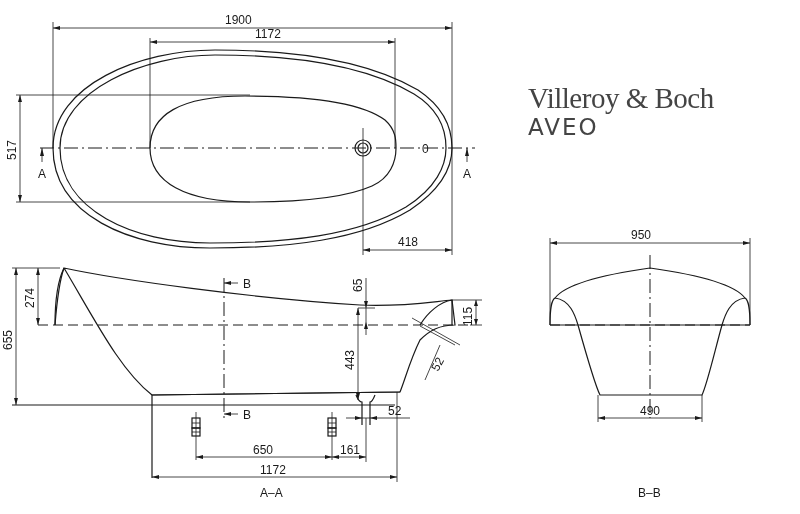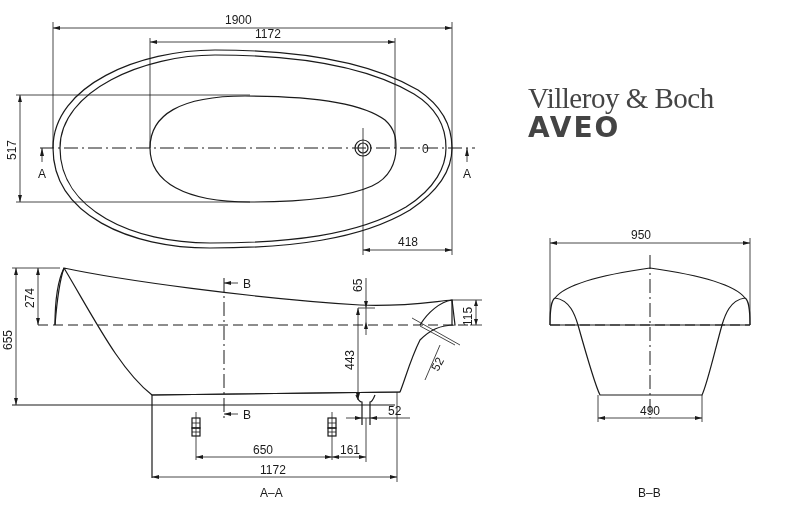--- a/index.html
+++ b/index.html
@@ -5,21 +5,21 @@
     html, body { margin: 0; padding: 0; background: #ffffff; }
     body { width: 800px; height: 514px; overflow: hidden; position: relative; font-family: "Liberation Sans", sans-serif; }
     #drawing { position: absolute; left: 0; top: 0; width: 800px; height: 514px; }
     .ln { stroke: #1a1a1a; fill: none; stroke-width: 1.2; }
     .thin { stroke: #1a1a1a; fill: none; stroke-width: 0.8; }
     .dash { stroke: #1a1a1a; fill: none; stroke-width: 1; stroke-dasharray: 10 5; }
     .center { stroke: #1a1a1a; fill: none; stroke-width: 1; stroke-dasharray: 14 4 2 4; }
     .dim-text { font-family: "Liberation Sans", sans-serif; font-size: 12px; fill: #1a1a1a; }
     .title-block { position: absolute; left: 528px; top: 82px; color: #333; }
     .brand { font-family: "Liberation Serif", serif; font-size: 29px; color: #444; letter-spacing: -0.5px; line-height: 32px; }
-    .model, .version { font-family: "DejaVu Sans", sans-serif; font-size: 28px; font-weight: 700; color: #444; letter-spacing: 2px; line-height: 27px; }
+    .model, .version { font-family: "DejaVu Sans", sans-serif; font-size: 23px; font-weight: 400; color: #444; letter-spacing: 2px; line-height: 27px; }
   </style>
 </head>
 <body>
 
 <svg id="drawing" viewBox="0 0 800 514" xmlns="http://www.w3.org/2000/svg">
 
   <g>
 
     <path class="ln" d="M53,148 C53,85 140,50 215,50 C300,50 370,62 418,90 C445,108 452,130 452,148 C452,168 440,190 410,210 C360,240 290,248 210,248 C130,248 53,215 53,148 Z"></path>
     <path class="ln" d="M60,148 C60,90 145,55 215,55 C300,55 368,67 414,94 C440,110 446,130 446,148 C446,166 436,188 406,207 C356,236 288,243 210,243 C133,243 60,210 60,148 Z"></path>

